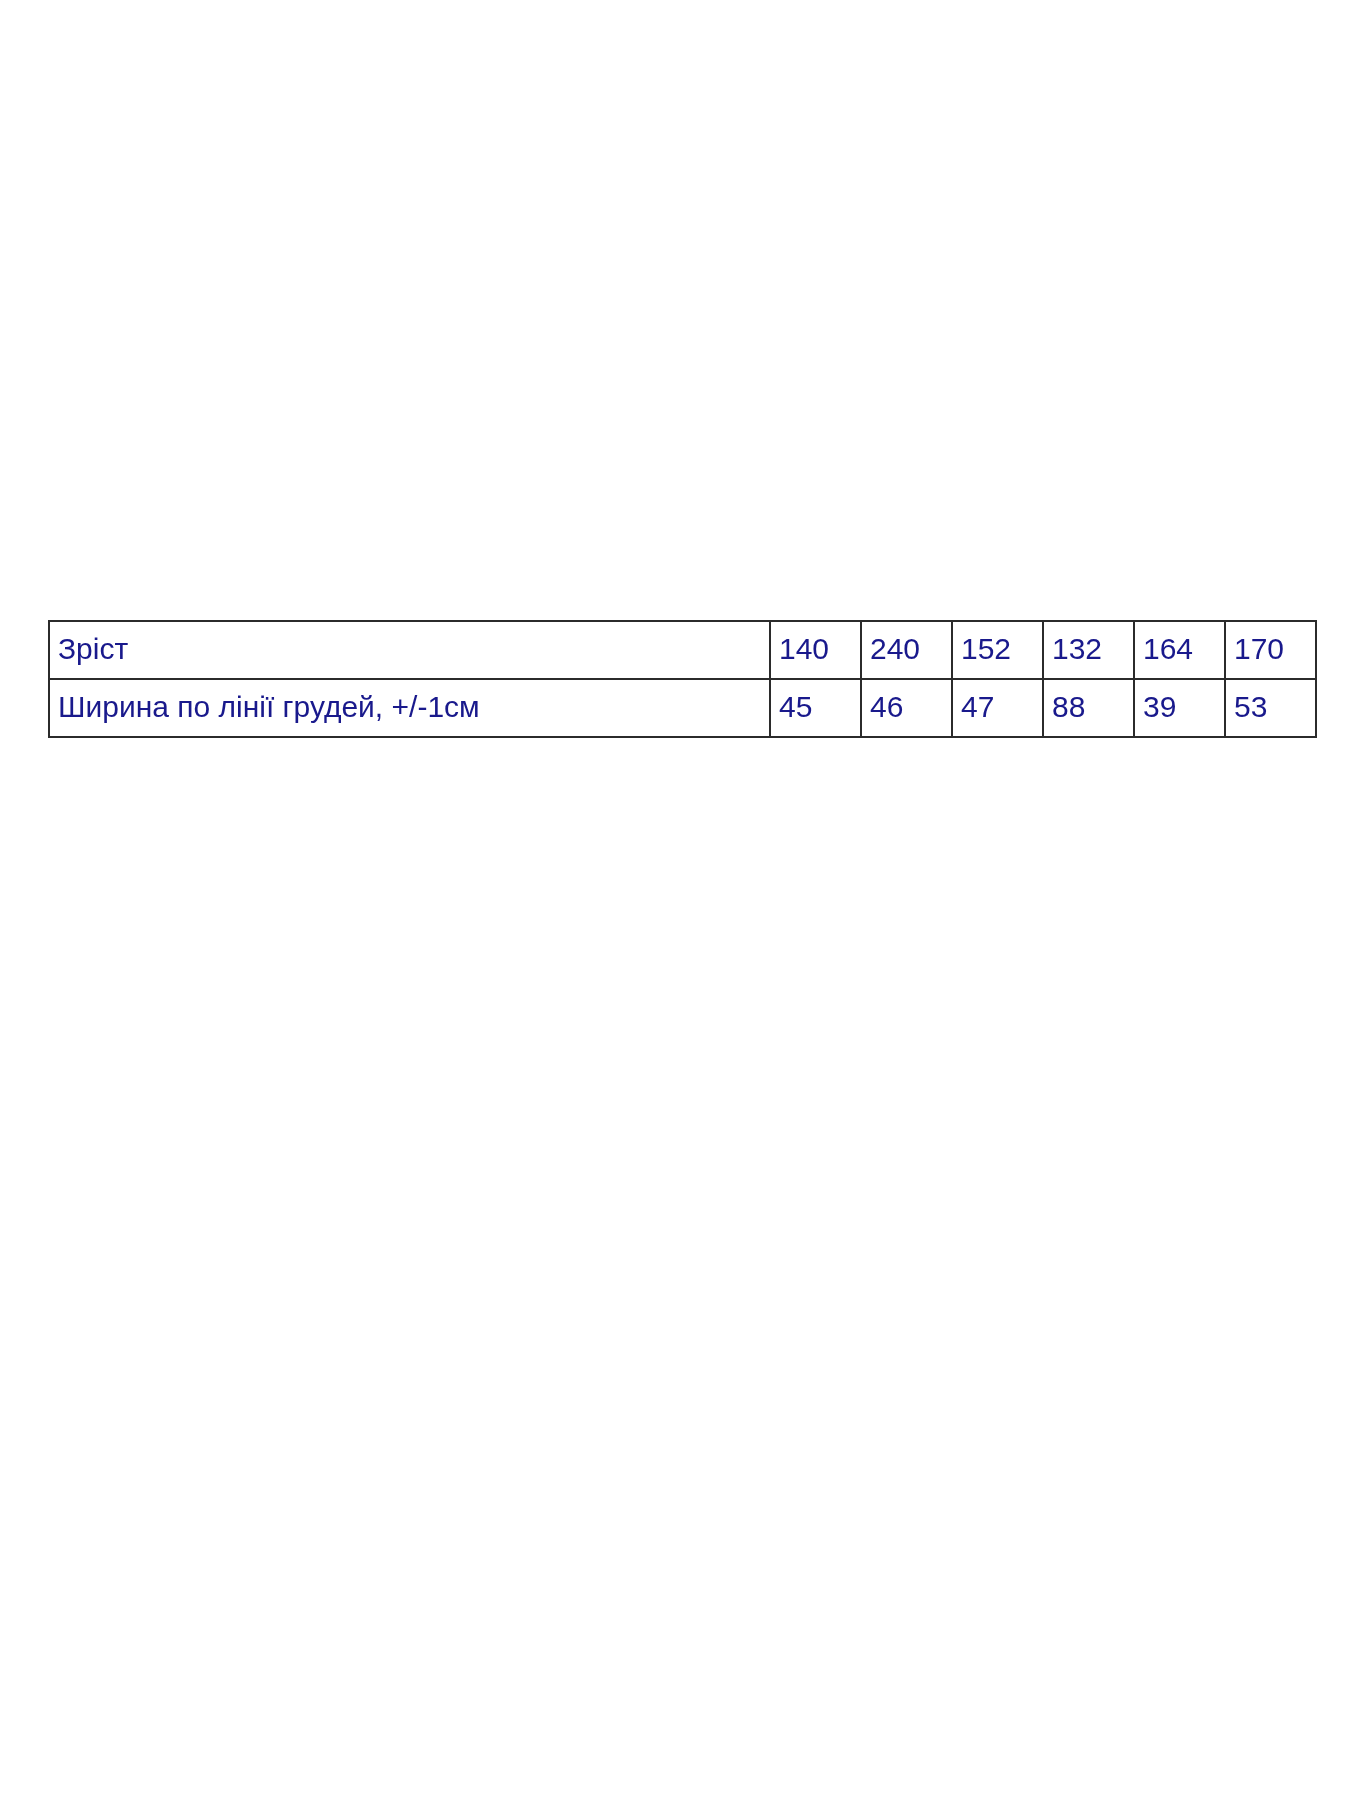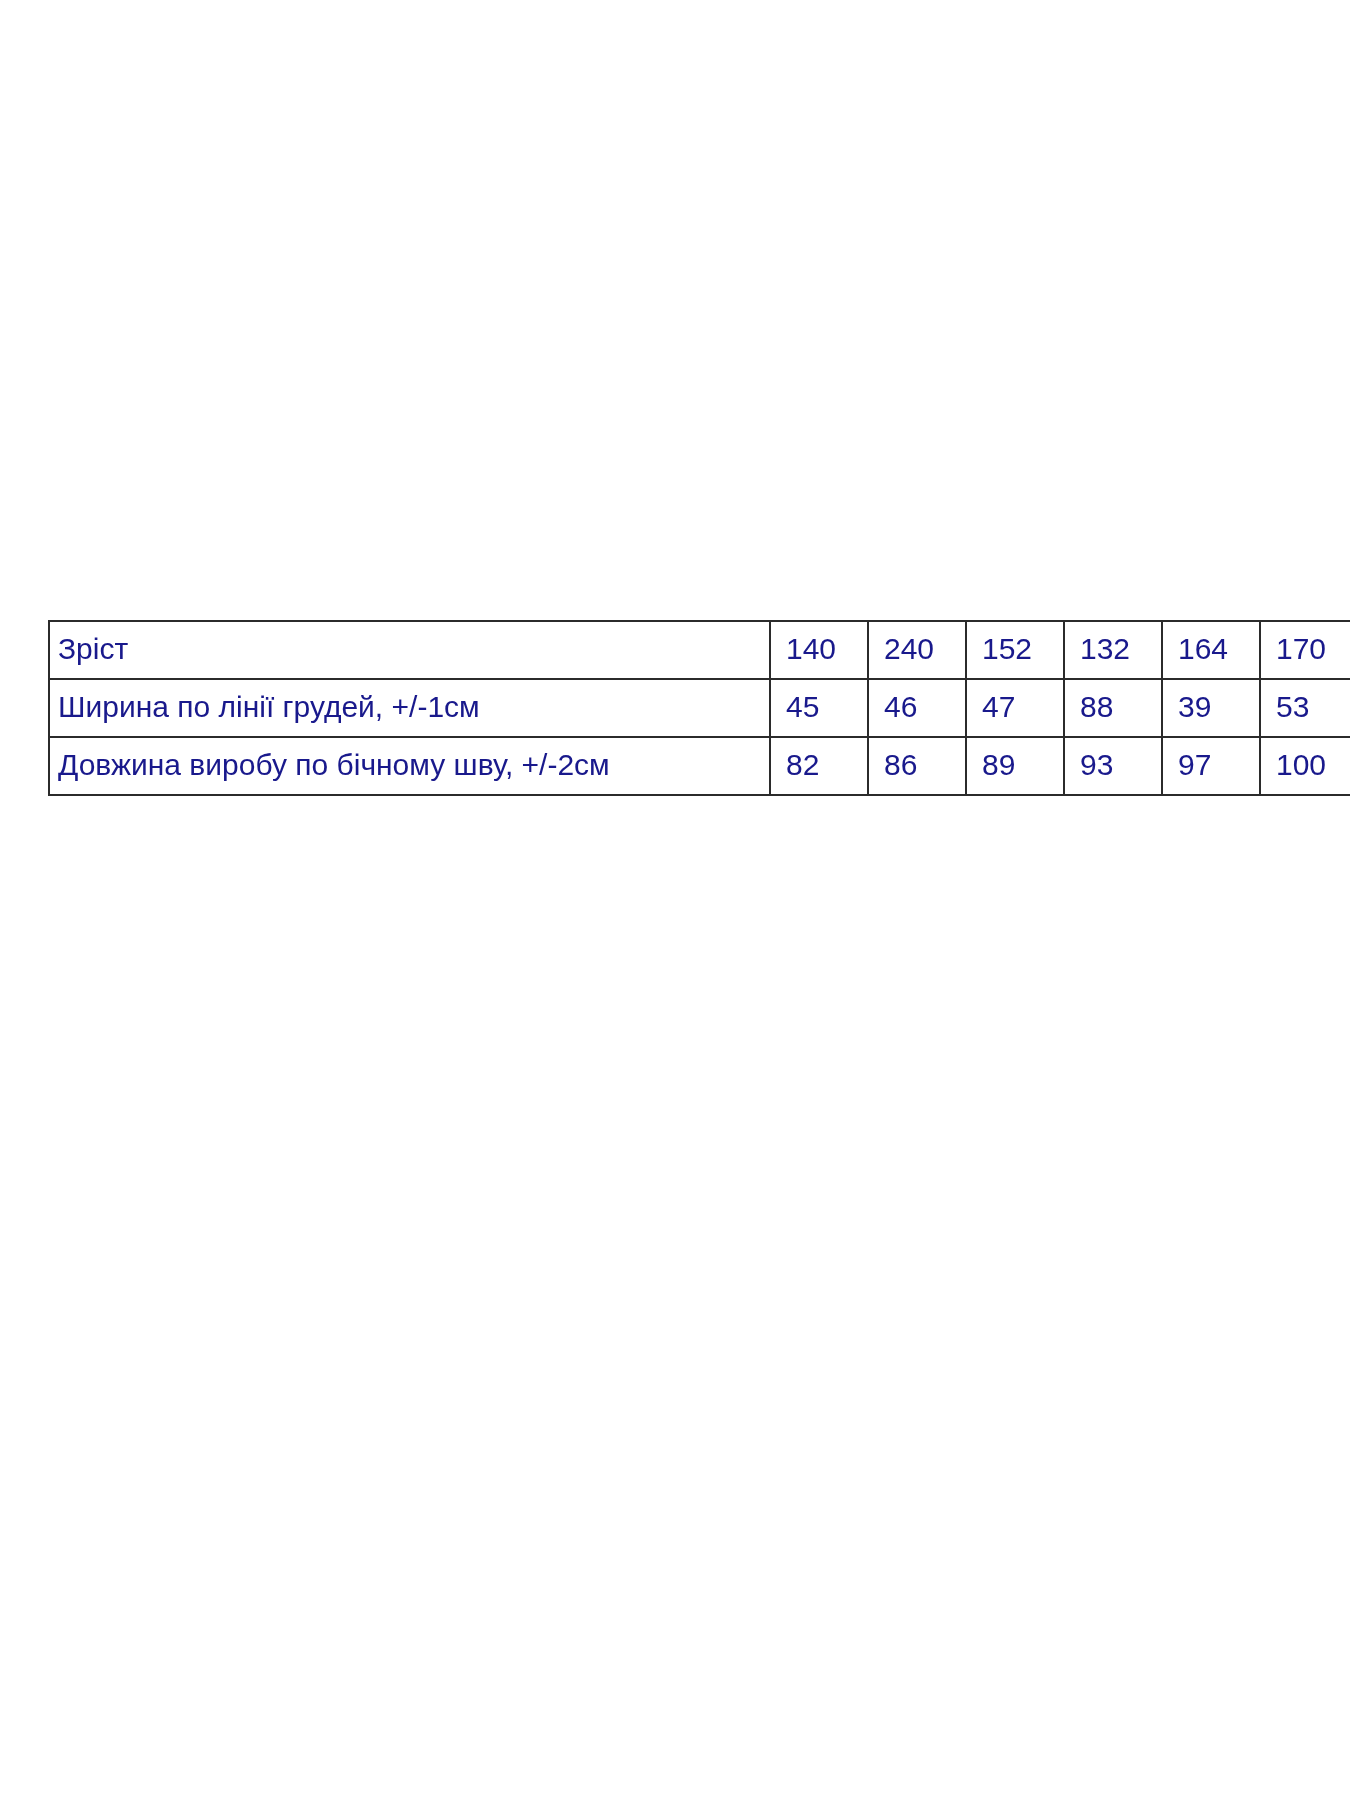--- a/index.html
+++ b/index.html
@@ -39,21 +39,21 @@
     vertical-align: middle;
     height: 42px;
   }
   table.size-table td.label {
     width: 705px;
     text-align: left;
   }
   table.size-table td.val {
     width: 75px;
     text-align: left;
-    padding-left: 15px;
+    padding-left: 8px;
   }
 </style>
 </head>
 <body>
 
 <div id="size-table-wrap">
   <table class="size-table">
     <tbody>
       <tr>
         <td class="label">Зріст</td>
@@ -66,24 +66,15 @@
       </tr>
       <tr>
         <td class="label">Ширина по лінії грудей, +/-1см</td>
         <td class="val">45</td>
         <td class="val">46</td>
         <td class="val">47</td>
         <td class="val">88</td>
         <td class="val">39</td>
         <td class="val">53</td>
       </tr>
-      <tr>
-        <td class="label">Довжина виробу по бічному шву, +/-2см</td>
-        <td class="val">82</td>
-        <td class="val">86</td>
-        <td class="val">89</td>
-        <td class="val">93</td>
-        <td class="val">97</td>
-        <td class="val">100</td>
-      </tr>
     </tbody>
   </table>
 </div>
 
 </body></html>

